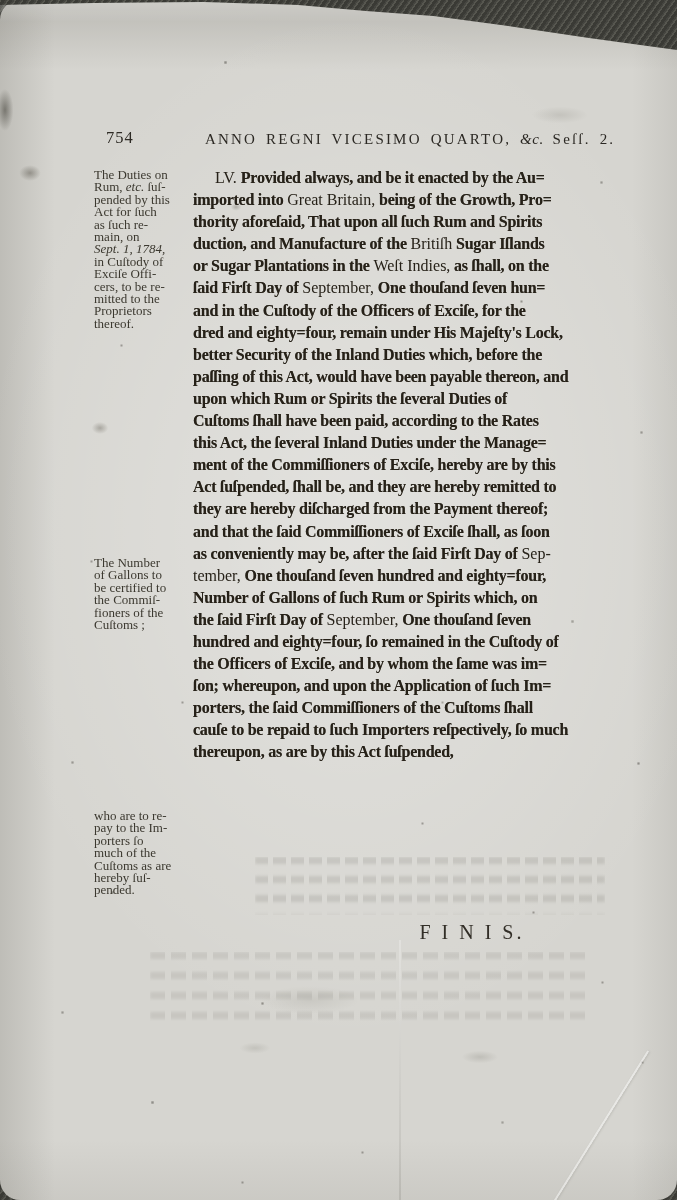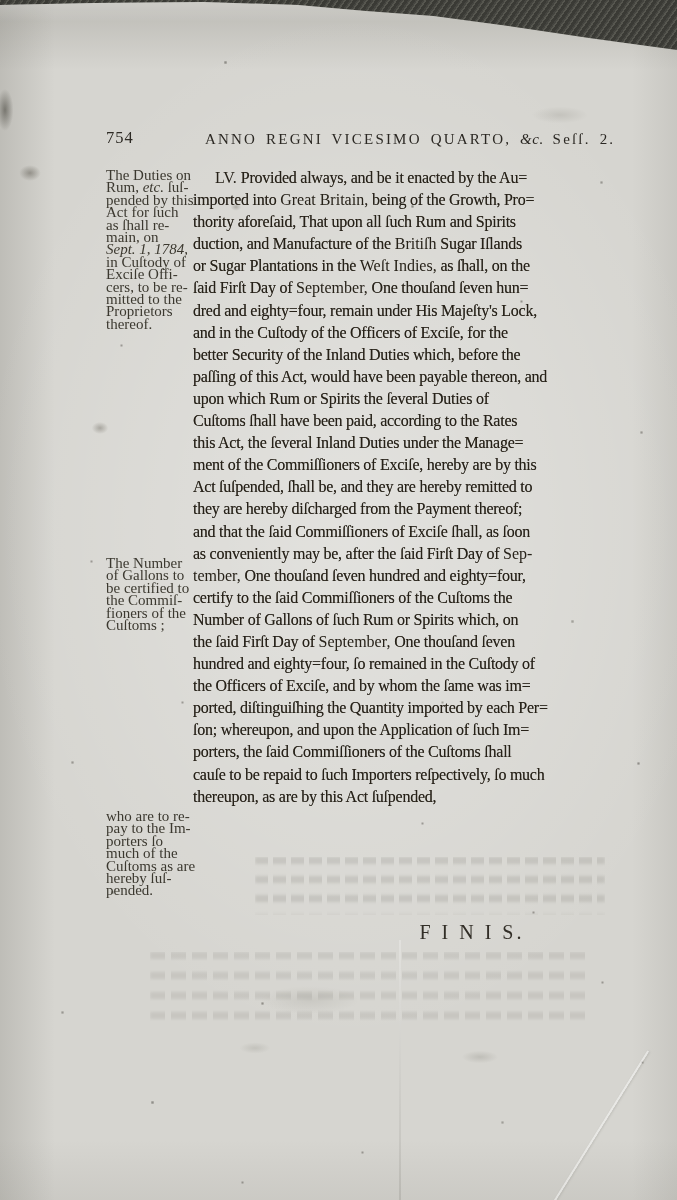--- a/index.html
+++ b/index.html
@@ -13,20 +13,21 @@
   }
   .paper{
     position:absolute;inset:0;background-color:#d6d5d0;
     clip-path:polygon(0 5px,14% 3px,30% 2px,44% 5px,54% 11px,64% 16px,74% 25px,87% 38px,100% 50px,100% 100%,0 100%);
     background-image:
       radial-gradient(ellipse 520px 720px at 52% 44%, rgba(255,255,255,.30), rgba(255,255,255,0) 72%),
       linear-gradient(90deg, rgba(105,103,95,.22), rgba(105,103,95,0) 55px),
       linear-gradient(270deg, rgba(105,103,95,.12), rgba(105,103,95,0) 45px),
       linear-gradient(180deg, rgba(105,103,95,.25), rgba(105,103,95,0) 70px),
       linear-gradient(0deg, rgba(105,103,95,.10), rgba(105,103,95,0) 60px);
+    border-radius: 20px;
   }
   .stains{position:absolute;inset:0;pointer-events:none;background-image:
       radial-gradient(ellipse 12px 30px at 5px 110px, rgba(62,60,52,.55), transparent 70%),
       radial-gradient(ellipse 15px 11px at 30px 173px, rgba(80,76,66,.45), transparent 72%),
       radial-gradient(ellipse 11px 8px at 100px 428px, rgba(96,92,82,.40), transparent 75%),
       radial-gradient(ellipse 7px 5px at 236px 207px, rgba(96,92,82,.35), transparent 75%),
       radial-gradient(ellipse 40px 12px at 560px 115px, rgba(150,148,140,.28), transparent 70%),
       radial-gradient(ellipse 70px 20px at 310px 1000px, rgba(120,118,108,.14), transparent 70%),
       radial-gradient(ellipse 26px 9px at 480px 1057px, rgba(110,108,98,.22), transparent 70%),
       radial-gradient(ellipse 22px 8px at 255px 1048px, rgba(110,108,98,.18), transparent 70%);
@@ -43,28 +44,28 @@
       602px 982px 0 0.5px rgba(60,58,50,.4), 152px 1102px 0 0.7px rgba(60,58,50,.45),
       362px 1152px 0 0.5px rgba(60,58,50,.4), 502px 1122px 0 0.6px rgba(60,58,50,.35),
       642px 1062px 0 0.5px rgba(60,58,50,.4), 62px 1012px 0 0.6px rgba(60,58,50,.4),
       242px 1182px 0 0.5px rgba(60,58,50,.4), 442px 702px 0 0.5px rgba(60,58,50,.35),
       601px 182px 0 0.6px rgba(60,58,50,.4), 352px 262px 0 0.5px rgba(60,58,50,.35),
       72px 762px 0 0.6px rgba(60,58,50,.4);
   }
   .page-number{position:absolute;left:106px;top:128px;font-size:16.5px;color:#2e2b25;letter-spacing:1px;}
   .header{position:absolute;left:205px;top:131px;width:470px;font-size:15px;letter-spacing:2.2px;word-spacing:3px;color:#2b2823;white-space:nowrap;}
   .header .s-it{font-style:italic;letter-spacing:0.5px;}
-  .note{position:absolute;left:106px;width:104px;font-size:15px;line-height:12.4px;color:#3b382f;}
+  .note{position:absolute;left:94px;width:104px;font-size:13px;line-height:12.4px;color:#3b382f;}
   .note1{top:169px;}
   .note2{top:557px;}
   .note3{top:762px;margin-top:48px;}
   .para{position:absolute;left:193px;top:167px;width:420px;font-size:16px;line-height:22.1px;color:#262118;}
   .para .line{white-space:nowrap;}
   .para .line:first-child{text-indent:22px;}
-  .s-bl{font-weight:400;letter-spacing:-0.25px;text-shadow:0 0 0.5px rgba(38,33,24,.55);}
+  .s-bl{font-weight:700;letter-spacing:-0.25px;text-shadow:0 0 0.5px rgba(38,33,24,.55);}
   .s-rm{font-weight:400;}
   .s-it{font-style:italic;font-weight:400;}
   .finis{position:absolute;left:262px;top:921px;width:420px;text-align:center;font-size:20px;letter-spacing:3px;color:#322e27;}
   .ghost{position:absolute;pointer-events:none;filter:blur(1.4px);}
   .ghost1{left:255px;top:857px;width:350px;height:58px;opacity:.13;
     background:repeating-linear-gradient(180deg, rgba(58,55,46,.9) 0 7px, transparent 7px 19px);
     -webkit-mask-image:repeating-linear-gradient(90deg, #000 0 13px, transparent 13px 18px);
     mask-image:repeating-linear-gradient(90deg, #000 0 13px, transparent 13px 18px);
   }
   .ghost2{left:150px;top:952px;width:440px;height:72px;opacity:.10;
@@ -89,21 +90,21 @@
     <div class="specks"></div>
 
     <div class="page-number">754</div>
     <div class="header"><span class="s-rm">ANNO REGNI VICESIMO QUARTO, </span><span class="s-it">&amp;c.</span><span class="s-rm"> Seſſ. 2.</span></div>
 
     <aside class="note note1">
         <div class="line"><span class="s-rm">The Duties on</span></div>
         <div class="line"><span class="s-rm">Rum, </span><span class="s-it">etc.</span><span class="s-rm"> ſuſ-</span></div>
         <div class="line"><span class="s-rm">pended by this</span></div>
         <div class="line"><span class="s-rm">Act for ſuch</span></div>
-        <div class="line"><span class="s-rm">as ſhall re-</span></div>
+        <div class="line"><span class="s-rm">as ſuch re-</span></div>
         <div class="line"><span class="s-rm">main, on</span></div>
         <div class="line"><span class="s-it">Sept. 1, 1784,</span></div>
         <div class="line"><span class="s-rm">in Cuſtody of</span></div>
         <div class="line"><span class="s-rm">Exciſe Offi-</span></div>
         <div class="line"><span class="s-rm">cers, to be re-</span></div>
         <div class="line"><span class="s-rm">mitted to the</span></div>
         <div class="line"><span class="s-rm">Proprietors</span></div>
         <div class="line"><span class="s-rm">thereof.</span></div>
       </aside>
     <aside class="note note2">
@@ -124,39 +125,37 @@
         <div class="line"><span class="s-rm">pended.</span></div>
       </aside>
 
     <main class="para">
         <div class="line"><span class="s-rm">LV. </span><span class="s-bl">Provided always, and be it enacted by the Au=</span></div>
         <div class="line"><span class="s-bl">imported into </span><span class="s-rm">Great Britain,</span><span class="s-bl"> being of the Growth, Pro=</span></div>
         <div class="line"><span class="s-bl">thority aforeſaid, That upon all ſuch Rum and Spirits</span></div>
         <div class="line"><span class="s-bl">duction, and Manufacture of the </span><span class="s-rm">Britiſh</span><span class="s-bl"> Sugar Iſlands</span></div>
         <div class="line"><span class="s-bl">or Sugar Plantations in the </span><span class="s-rm">Weſt Indies,</span><span class="s-bl"> as ſhall, on the</span></div>
         <div class="line"><span class="s-bl">ſaid Firſt Day of </span><span class="s-rm">September,</span><span class="s-bl"> One thouſand ſeven hun=</span></div>
+        <div class="line"><span class="s-bl">and in the Cuſtody of the Officers of Exciſe, for the</span></div>
         <div class="line"><span class="s-bl">dred and eighty=four, remain under His Majeſty's Lock,</span></div>
-        <div class="line"><span class="s-bl">and in the Cuſtody of the Officers of Exciſe, for the</span></div>
         <div class="line"><span class="s-bl">better Security of the Inland Duties which, before the</span></div>
         <div class="line"><span class="s-bl">paſſing of this Act, would have been payable thereon, and</span></div>
         <div class="line"><span class="s-bl">upon which Rum or Spirits the ſeveral Duties of</span></div>
         <div class="line"><span class="s-bl">Cuſtoms ſhall have been paid, according to the Rates</span></div>
         <div class="line"><span class="s-bl">this Act,  the ſeveral Inland Duties under the Manage=</span></div>
         <div class="line"><span class="s-bl">ment of the Commiſſioners of Exciſe, hereby are by this</span></div>
         <div class="line"><span class="s-bl">Act ſuſpended, ſhall be, and they are hereby remitted to</span></div>
         <div class="line"><span class="s-bl">they are hereby diſcharged from the Payment thereof;</span></div>
         <div class="line"><span class="s-bl">and that the ſaid Commiſſioners of Exciſe ſhall, as ſoon</span></div>
         <div class="line"><span class="s-bl">as conveniently may be, after the ſaid Firſt Day of </span><span class="s-rm">Sep-</span></div>
         <div class="line"><span class="s-rm">tember,</span><span class="s-bl"> One thouſand ſeven hundred and eighty=four,</span></div>
-        <div class="line"><span class="s-bl">certify to the ſaid Commiſſioners of the Cuſtoms the</span></div>
         <div class="line"><span class="s-bl">Number of Gallons of ſuch Rum or Spirits which, on</span></div>
         <div class="line"><span class="s-bl">the ſaid Firſt Day of </span><span class="s-rm">September,</span><span class="s-bl"> One thouſand ſeven</span></div>
         <div class="line"><span class="s-bl">hundred and eighty=four, ſo remained in the Cuſtody of</span></div>
         <div class="line"><span class="s-bl">the Officers of Exciſe, and by whom the ſame was im=</span></div>
-        <div class="line"><span class="s-bl">ported, diſtinguiſhing the Quantity imported by each Per=</span></div>
         <div class="line"><span class="s-bl">ſon; whereupon, and upon the Application of ſuch Im=</span></div>
         <div class="line"><span class="s-bl">porters, the ſaid Commiſſioners of the Cuſtoms ſhall</span></div>
         <div class="line"><span class="s-bl">cauſe to be repaid to ſuch Importers reſpectively, ſo much</span></div>
         <div class="line"><span class="s-bl">thereupon, as are by this Act ſuſpended,</span></div>
       </main>
 
     <div class="ghost ghost1"></div>
     <div class="finis">F I N I S.</div>
     <div class="ghost ghost2"></div>
 

